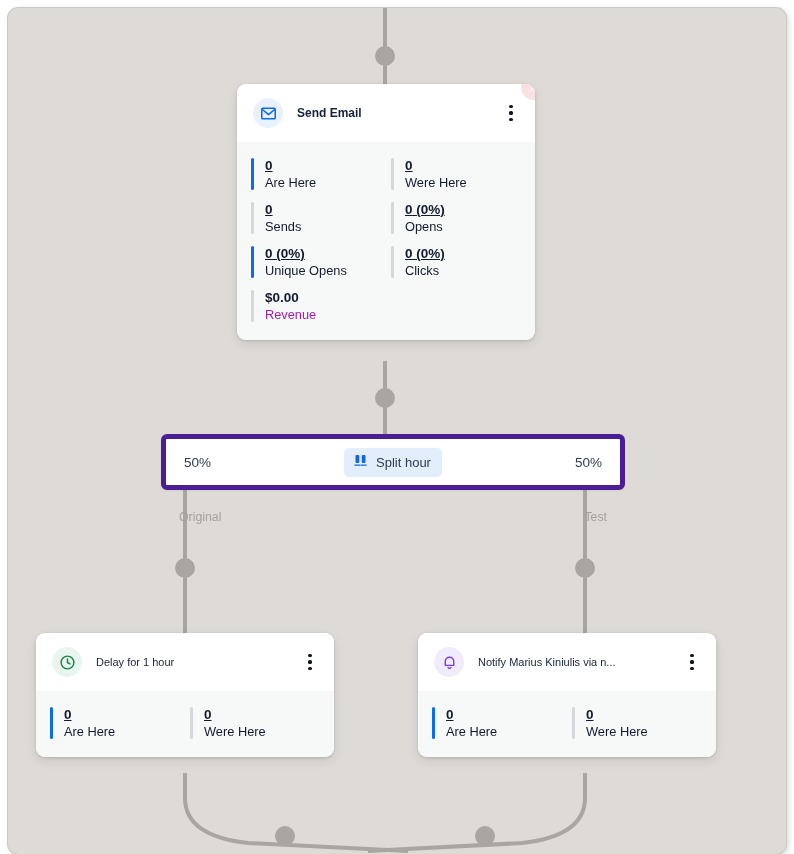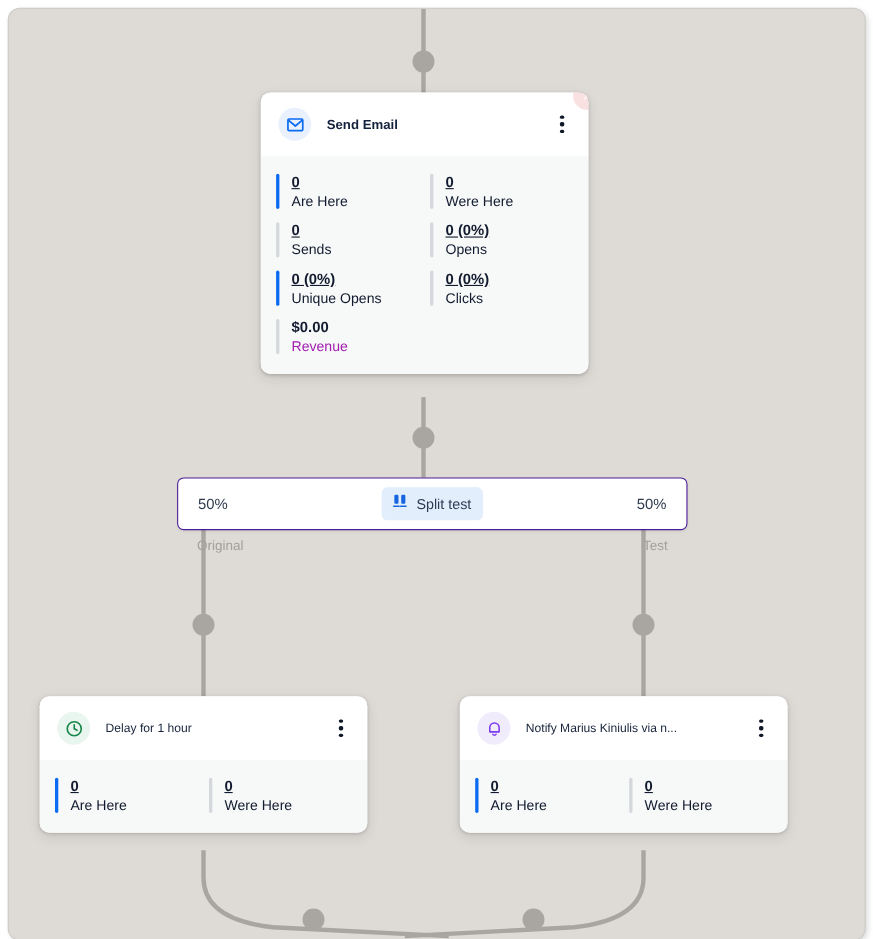--- a/index.html
+++ b/index.html
@@ -183,21 +183,21 @@
   
   #split-wrap {
     position: absolute;
     left: 153px;
     top: 426px;
     width: 464px;
   }
   #split-bar {
     height: 46px;
     background: #ffffff;
-    border: 1px solid #4c1d95;
+    border: 5px solid #4c1d95;
     border-radius: 6px;
     display: flex;
     align-items: center;
     justify-content: space-between;
     padding: 0 18px;
     box-shadow: 0 1px 2px rgba(0,0,0,0.06);
   }
   .split-pct {
     font-size: 13.5px;
     color: #2e3b4e;
@@ -211,21 +211,21 @@
     gap: 8px;
     cursor: pointer;
   }
   #split-chip .chip-label {
     font-size: 13px;
     color: #2d3b52;
   }
   #branch-labels {
     display: flex;
     justify-content: space-between;
-    margin-top: 7px;
+    margin-top: 20px;
     padding: 0 18px;
   }
   .branch-lbl {
     font-size: 12.3px;
     color: #a3a09c;
   }
 </style>
 </head>
 <body>
 
@@ -329,21 +329,21 @@
       <span class="split-pct">50%</span>
       <div id="split-chip">
         <span>
           <svg width="15" height="15" viewBox="0 0 24 24" fill="none" stroke="#1565e0" stroke-width="2" stroke-linecap="round">
             <rect x="4" y="3" width="6" height="13" rx="1.6" fill="#1565e0" stroke="none"></rect>
             <rect x="14" y="3" width="6" height="13" rx="1.6" fill="#1565e0" stroke="none"></rect>
             <path d="M3 19.5 L11 19.5"></path>
             <path d="M13 19.5 L21 19.5"></path>
           </svg>
         </span>
-        <span class="chip-label">Split test</span>
+        <span class="chip-label">Split hour</span>
       </div>
       <span class="split-pct">50%</span>
     </div>
     <div id="branch-labels">
       <span class="branch-lbl">Original</span>
       <span class="branch-lbl">Test</span>
     </div>
   </div>
 
   <div class="card" style="left:28px; top:625px; width:298px;">

